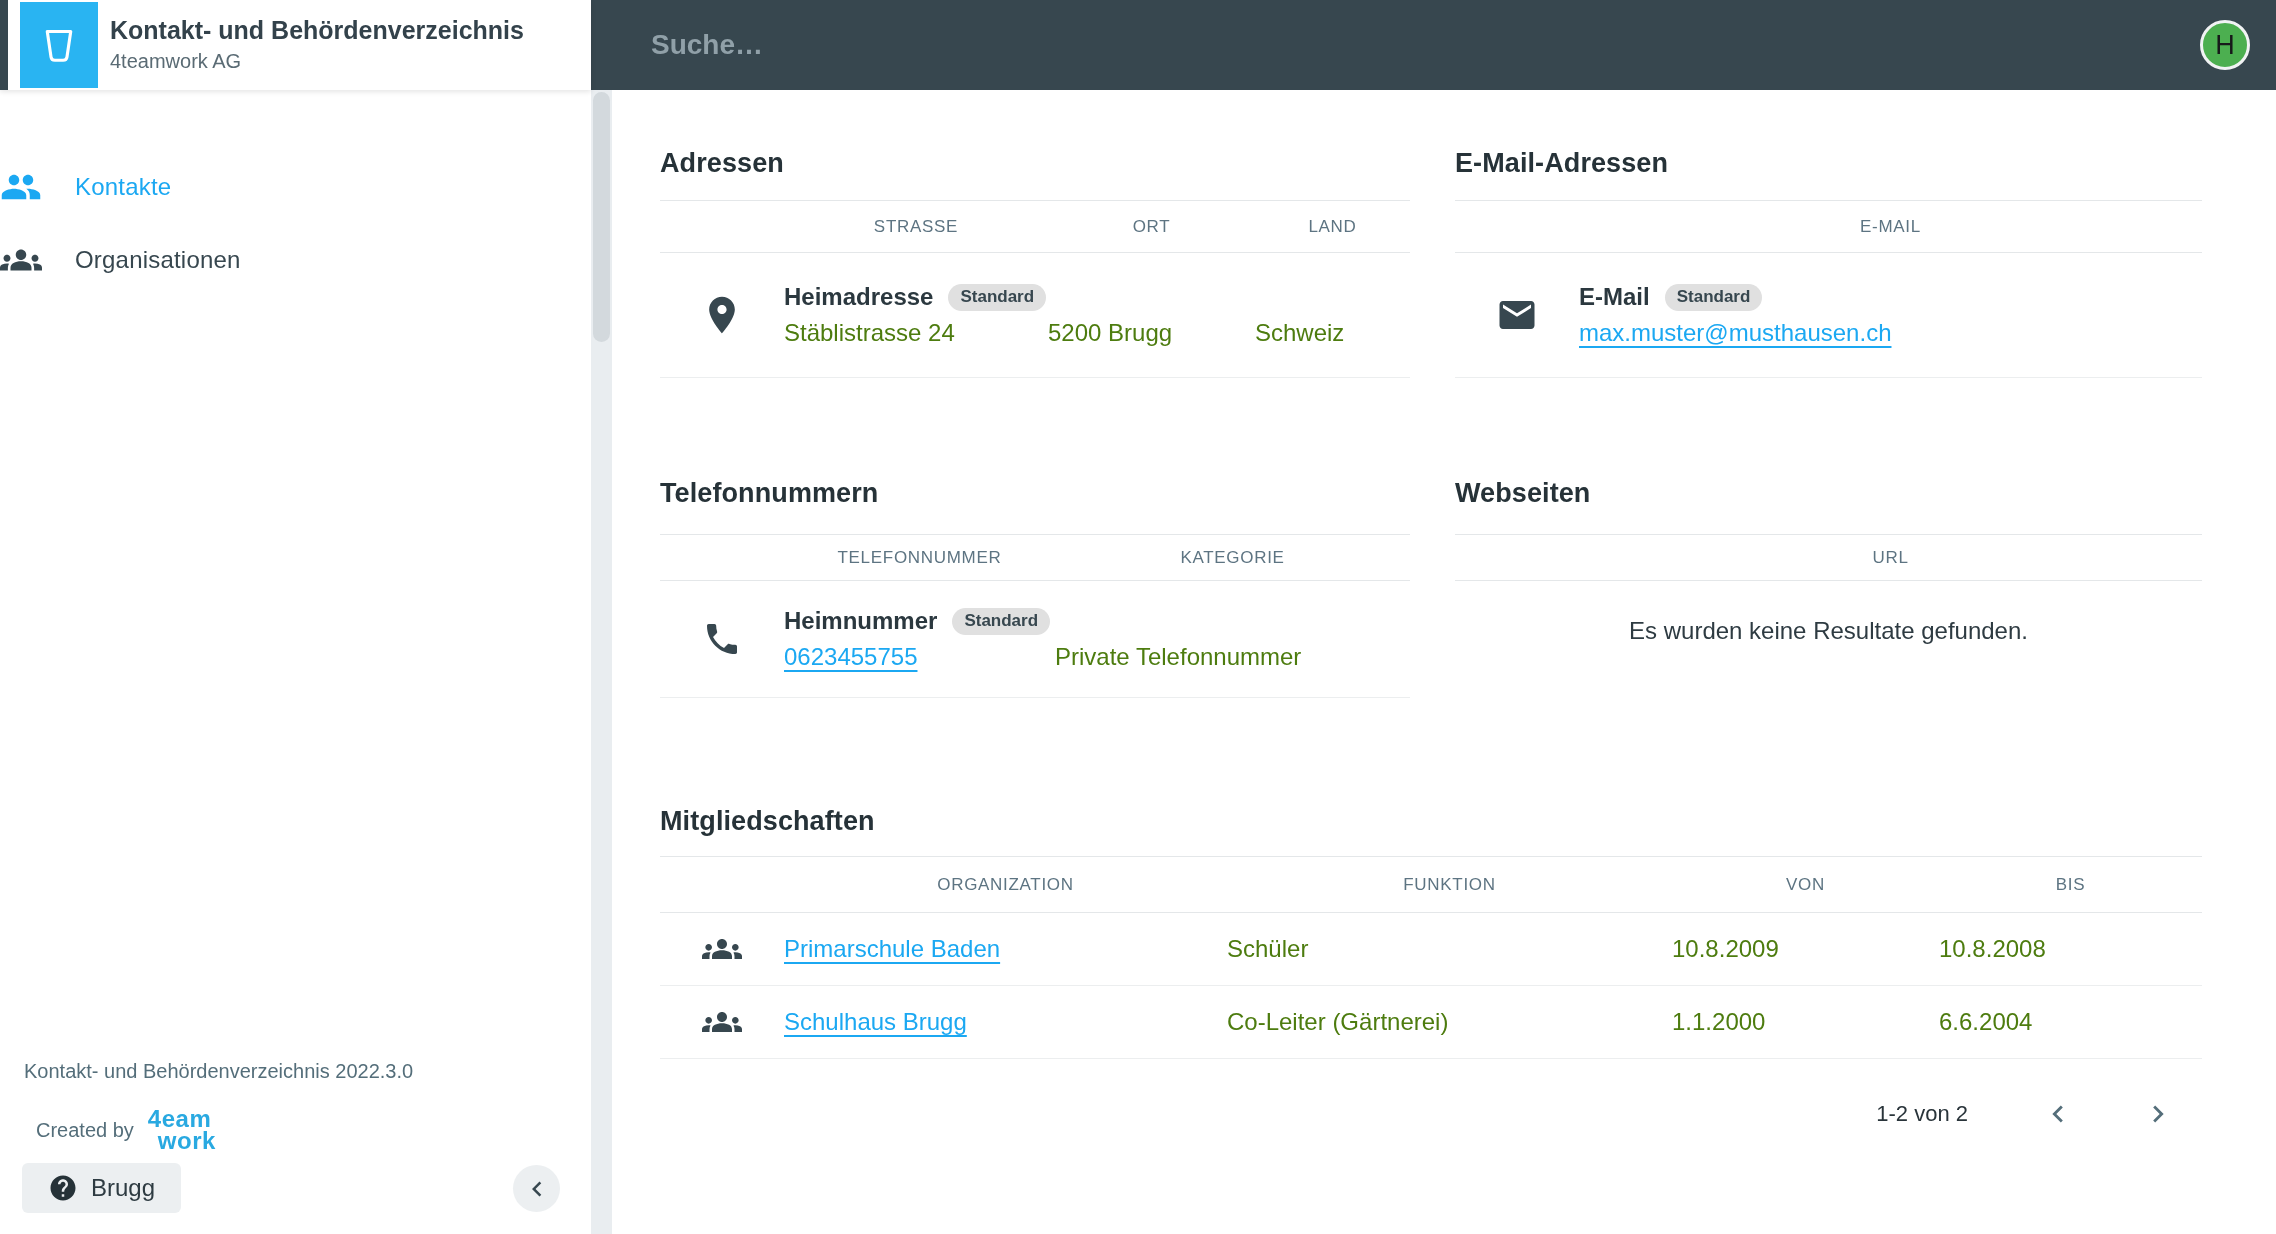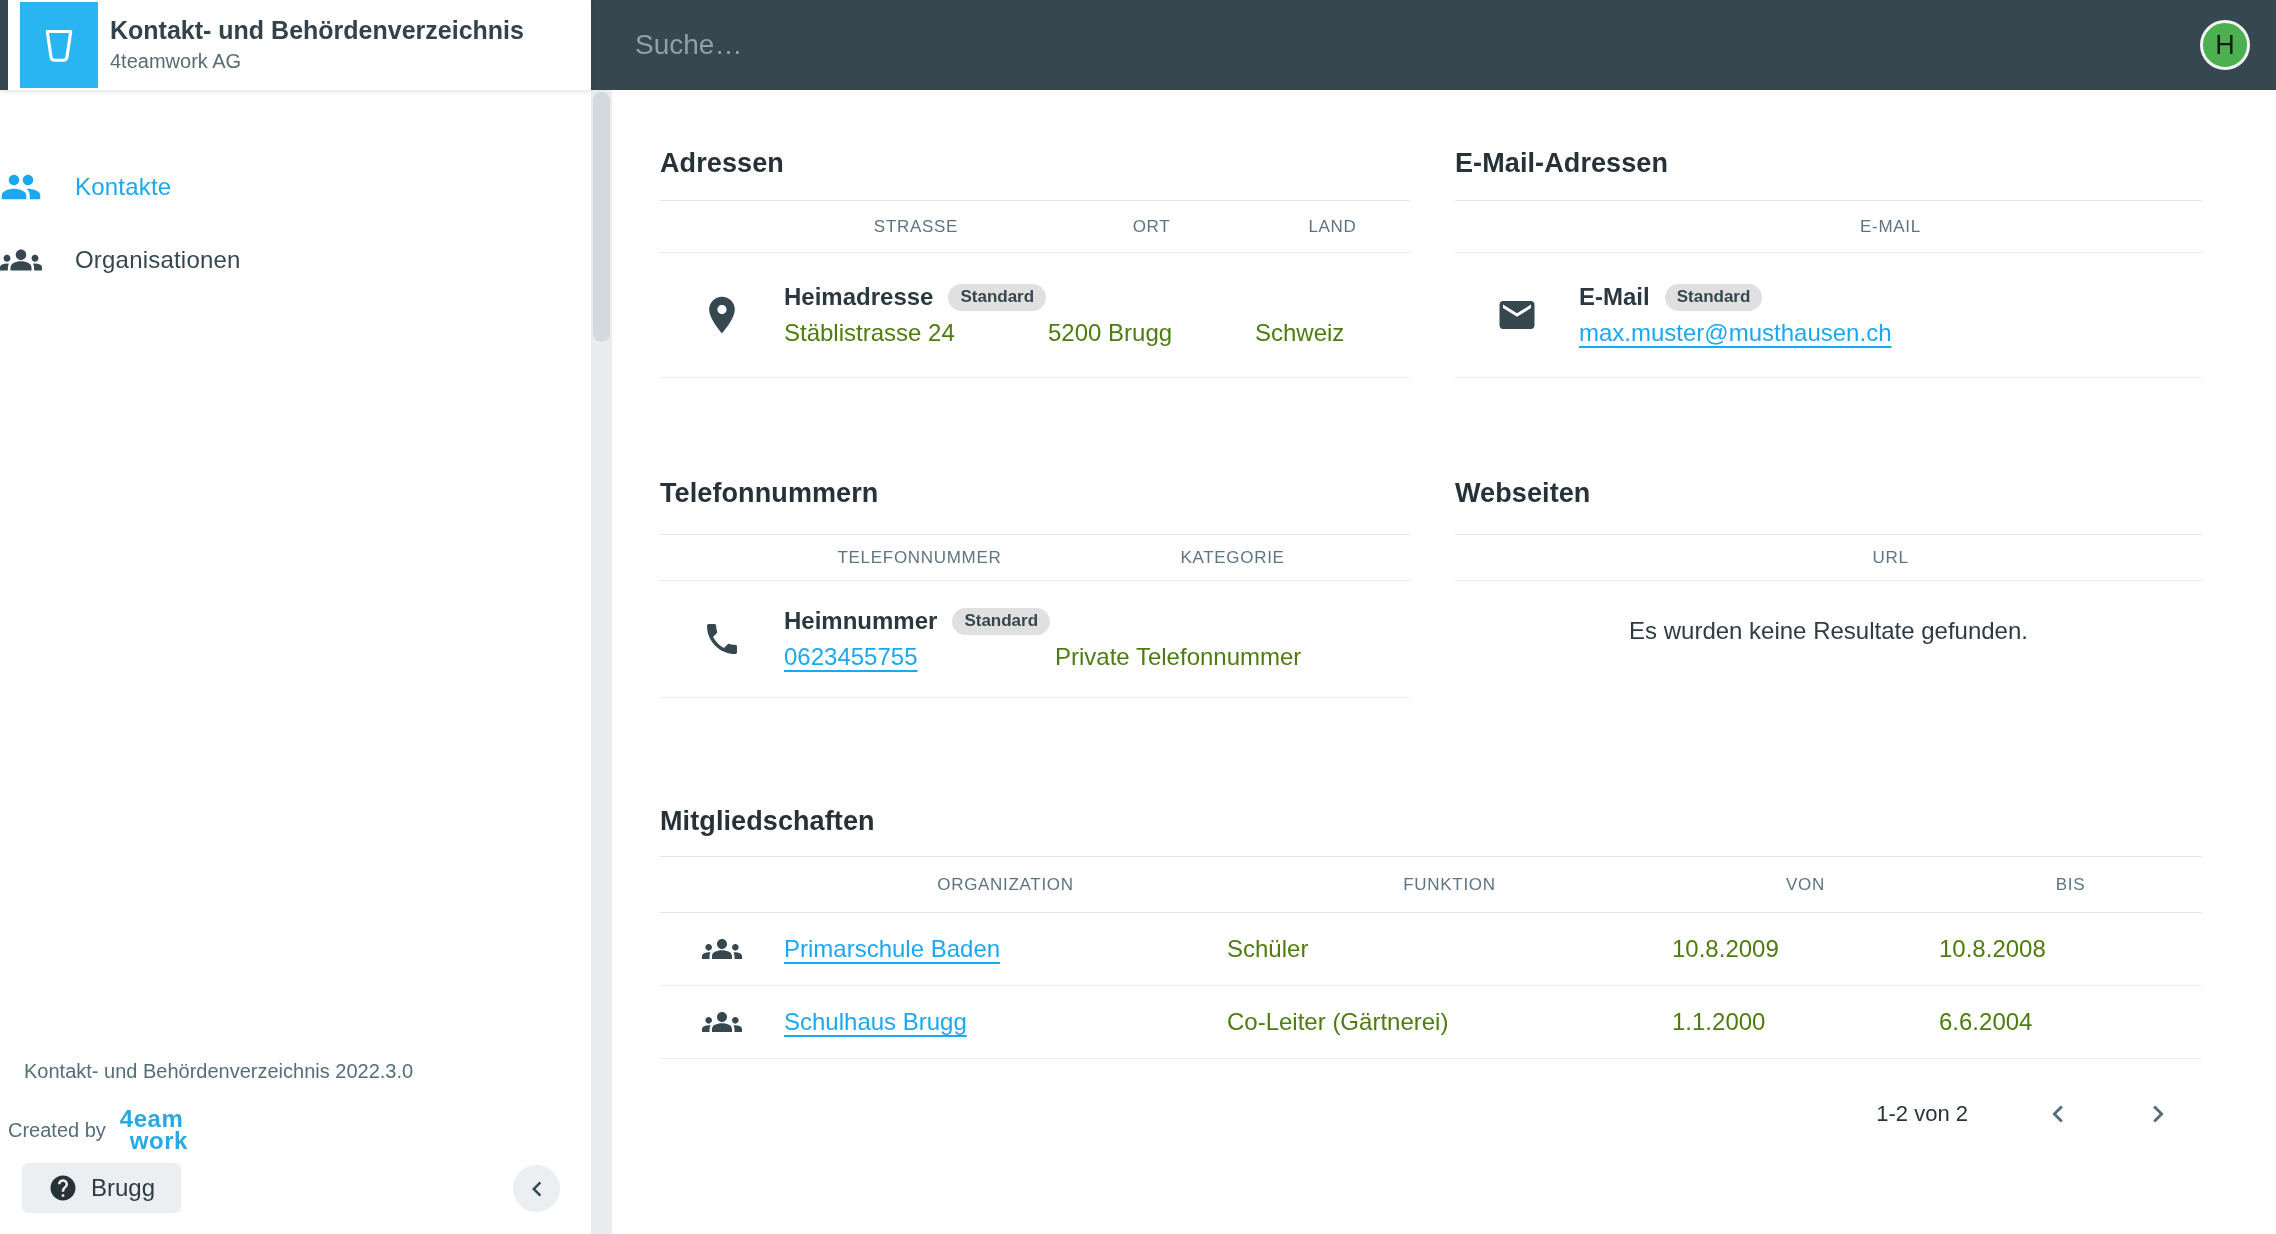--- a/index.html
+++ b/index.html
@@ -11,22 +11,23 @@
   }
   .screen { position:relative; width:2276px; height:1234px; background:#ffffff; overflow:hidden; }
 
   
   .topbar {
     position:absolute; left:591px; top:0; width:1685px; height:90px;
     background:#37474f; display:flex; align-items:center;
   }
   .search-input {
     flex:1; height:100%; background:transparent; border:none; outline:none;
-    padding-left:44px; font-size:28px; color:#eceff1;
+    padding-left:60px; font-size:28px; color:#eceff1;
     font-family:"Liberation Sans","DejaVu Sans",sans-serif;
+    font-weight:bold;
   }
   .search-input::placeholder { color:#90a0a8; opacity:1; }
   .avatar {
     position:absolute; right:26px; top:20px; width:50px; height:50px; border-radius:50%;
     background:#4caf50; border:3px solid #f1f3f4;
     display:flex; align-items:center; justify-content:center;
     font-size:27px; font-weight:500; color:#17191a; cursor:pointer;
   }
   .corner-strip { position:absolute; left:0; top:0; width:8px; height:90px; background:#37474f; z-index:5; }
 
@@ -49,21 +50,21 @@
   }
   .nav-item .nav-icon { width:42px; display:flex; align-items:center; }
   .nav-item .nav-label { margin-left:33px; font-size:24px; font-weight:500; letter-spacing:0.2px; }
   .nav-item.active { color:#1ba8f2; }
   .nav-item.active .nav-label { color:#1ba8f2; }
   .nav-item:not(.active) { color:#37474f; }
   .nav-item:not(.active) .nav-label { color:#37474f; }
 
   .sidebar-footer { position:absolute; left:0; bottom:0; width:100%; }
   .version-text { position:absolute; left:24px; top:-174px; width:540px; font-size:20px; color:#546e7a; white-space:nowrap; }
-  .created-row { position:absolute; left:8px; top:-126px; display:flex; align-items:center;justify-content:space-between; }
+  .created-row { position:absolute; left:36px; top:-126px; display:flex; align-items:center;justify-content:space-between; }
   .created-label { font-size:20px; color:#546e7a; }
   .brand { margin-left:14px; display:flex; flex-direction:column; line-height:0.92; cursor:pointer; }
   .brand .b1, .brand .b2 { font-size:24px; font-weight:700; color:#29a9e1; letter-spacing:0.5px; }
   .brand .b2 { margin-left:10px; }
   .help-button {
     position:absolute; left:22px; top:-71px; height:50px; padding:0 26px;
     background:#eceff1; border-radius:6px; display:flex; align-items:center; gap:13px;
     cursor:pointer; color:#263238;
   }
   .help-button .help-label { font-size:24px; font-weight:500; color:#2e3b42; }

